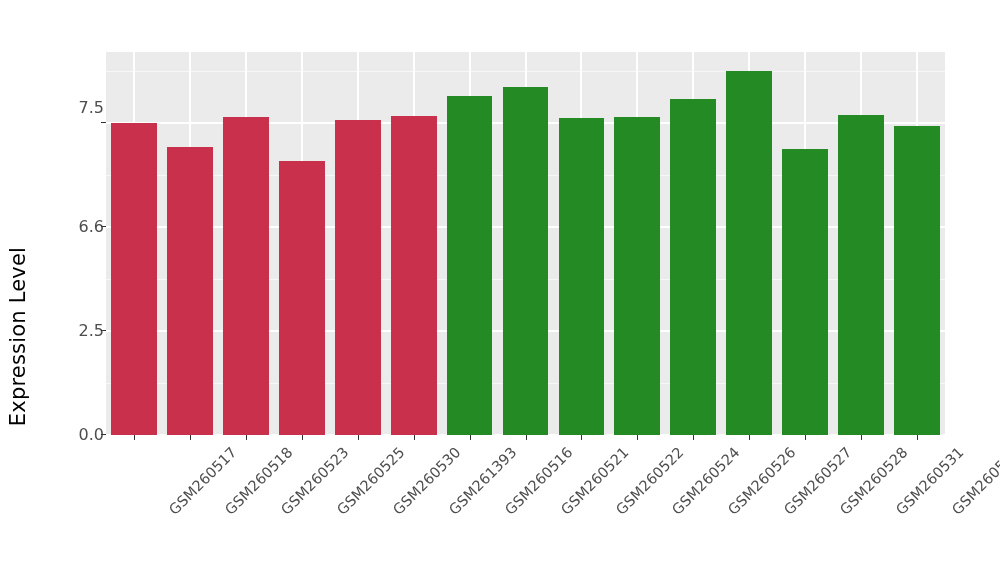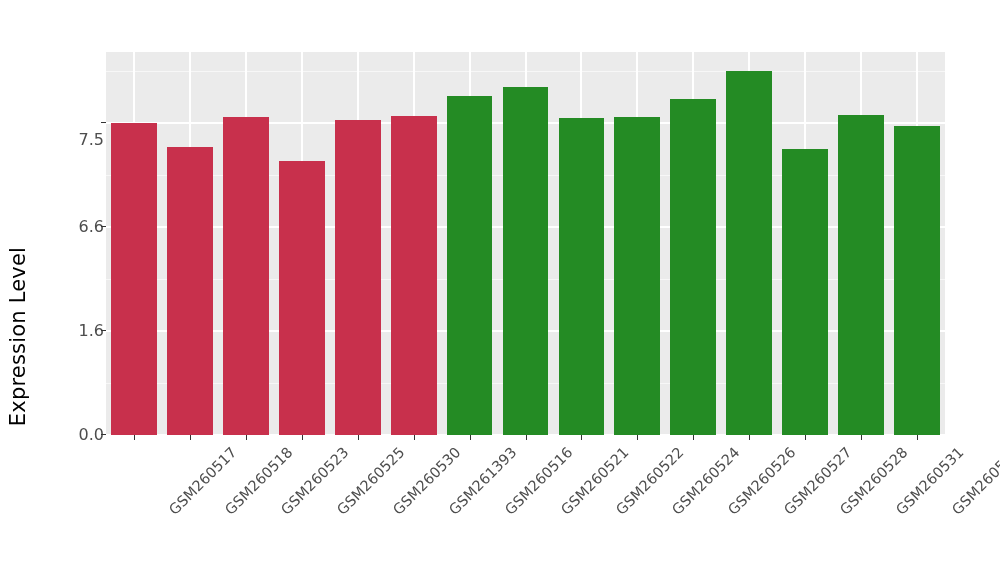--- a/index.html
+++ b/index.html
@@ -127,25 +127,25 @@
 
 <div id="plot-root">
 
   <div class="y-axis-title">
     <span>Expression Level</span>
   </div>
 
   <div id="y-axis">
       <div class="y-tick-label" style="top: 427px;">0.0</div>
       <div class="y-tick-mark" style="top: 434px;"></div>
-      <div class="y-tick-label" style="top: 322.924px;">1.6</div>
+      <div class="y-tick-label" style="top: 322.924px;">2.5</div>
       <div class="y-tick-mark" style="top: 329.924px;"></div>
       <div class="y-tick-label" style="top: 218.848px;">6.6</div>
       <div class="y-tick-mark" style="top: 225.848px;"></div>
-      <div class="y-tick-label" style="top: 132px;">7.5</div>
+      <div class="y-tick-label" style="top: 100px;">7.5</div>
       <div class="y-tick-mark" style="top: 121.772px;"></div>
     </div>
 
   <div id="panel">
     <div id="gridlines">
         <div class="grid-major-h" style="top: 382px;"></div>
         <div class="grid-major-h" style="top: 277.924px;"></div>
         <div class="grid-major-h" style="top: 173.848px;"></div>
         <div class="grid-major-h" style="top: 69.7717px;"></div>
         <div class="grid-minor-h" style="top: 330.962px;"></div>

